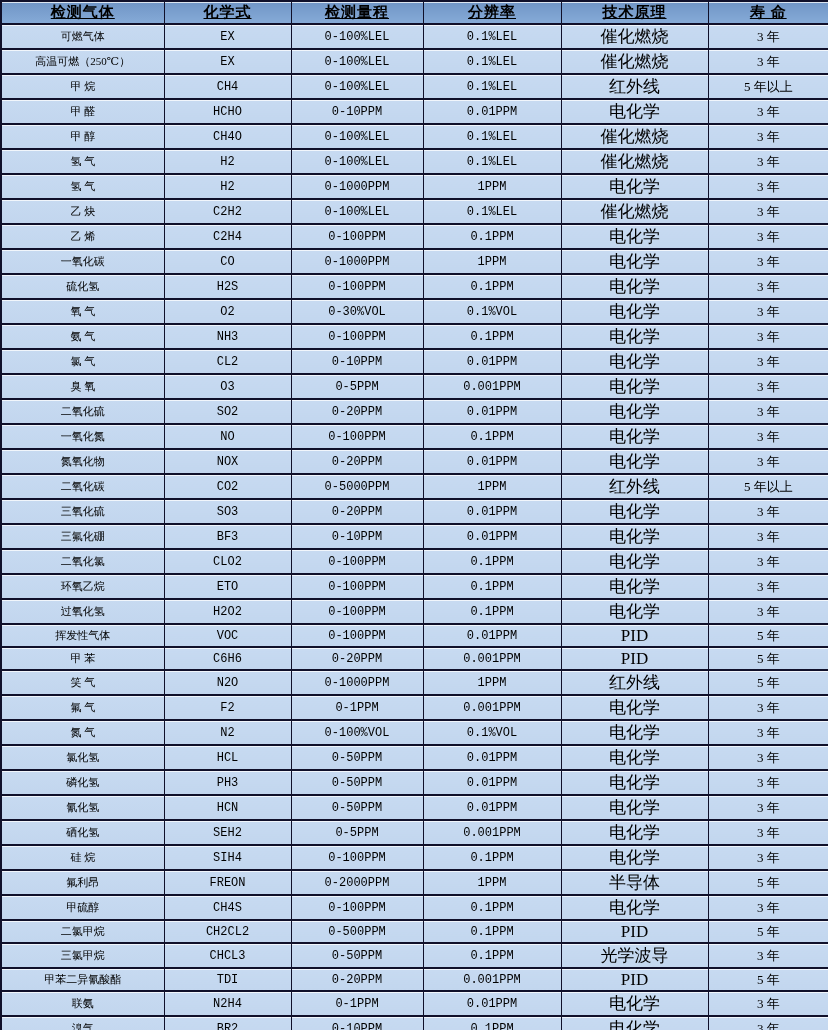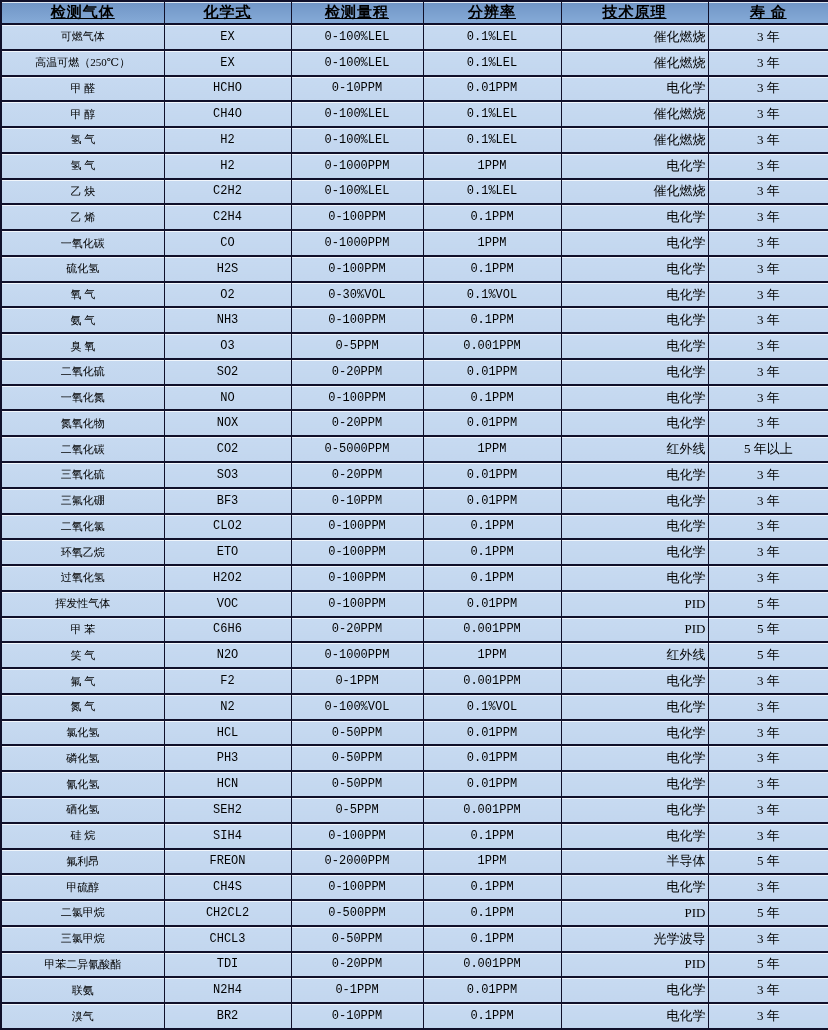--- a/index.html
+++ b/index.html
@@ -53,21 +53,21 @@
     font-size: 13px;
   }
   
   .spec-table td.col-formula,
   .spec-table td.col-range,
   .spec-table td.col-resolution {
     font-family: "Liberation Mono", "DejaVu Sans Mono", monospace;
     font-size: 12px;
   }
   .spec-table td.col-gas { font-size: 11px; }
-  .spec-table td.col-principle { font-size: 13px; text-align: right; }
+  .spec-table td.col-principle { font-size: 17px; }
   .spec-table td.col-lifespan { font-size: 13px; }
 </style>
 </head>
 <body>
 
 <table class="spec-table">
   <colgroup>
     <col class="c0">
       <col class="c1">
       <col class="c2">
@@ -96,20 +96,28 @@
       </tr>
       <tr>
         <td class="col-gas">高温可燃（250℃）</td>
         <td class="col-formula">EX</td>
         <td class="col-range">0-100%LEL</td>
         <td class="col-resolution">0.1%LEL</td>
         <td class="col-principle">催化燃烧</td>
         <td class="col-lifespan">3 年</td>
       </tr>
       <tr>
+        <td class="col-gas">甲 烷</td>
+        <td class="col-formula">CH4</td>
+        <td class="col-range">0-100%LEL</td>
+        <td class="col-resolution">0.1%LEL</td>
+        <td class="col-principle">红外线</td>
+        <td class="col-lifespan">5 年以上</td>
+      </tr>
+      <tr>
         <td class="col-gas">甲 醛</td>
         <td class="col-formula">HCHO</td>
         <td class="col-range">0-10PPM</td>
         <td class="col-resolution">0.01PPM</td>
         <td class="col-principle">电化学</td>
         <td class="col-lifespan">3 年</td>
       </tr>
       <tr>
         <td class="col-gas">甲 醇</td>
         <td class="col-formula">CH4O</td>
@@ -172,20 +180,28 @@
         <td class="col-range">0-30%VOL</td>
         <td class="col-resolution">0.1%VOL</td>
         <td class="col-principle">电化学</td>
         <td class="col-lifespan">3 年</td>
       </tr>
       <tr>
         <td class="col-gas">氨 气</td>
         <td class="col-formula">NH3</td>
         <td class="col-range">0-100PPM</td>
         <td class="col-resolution">0.1PPM</td>
+        <td class="col-principle">电化学</td>
+        <td class="col-lifespan">3 年</td>
+      </tr>
+      <tr>
+        <td class="col-gas">氯 气</td>
+        <td class="col-formula">CL2</td>
+        <td class="col-range">0-10PPM</td>
+        <td class="col-resolution">0.01PPM</td>
         <td class="col-principle">电化学</td>
         <td class="col-lifespan">3 年</td>
       </tr>
       <tr>
         <td class="col-gas">臭 氧</td>
         <td class="col-formula">O3</td>
         <td class="col-range">0-5PPM</td>
         <td class="col-resolution">0.001PPM</td>
         <td class="col-principle">电化学</td>
         <td class="col-lifespan">3 年</td>

